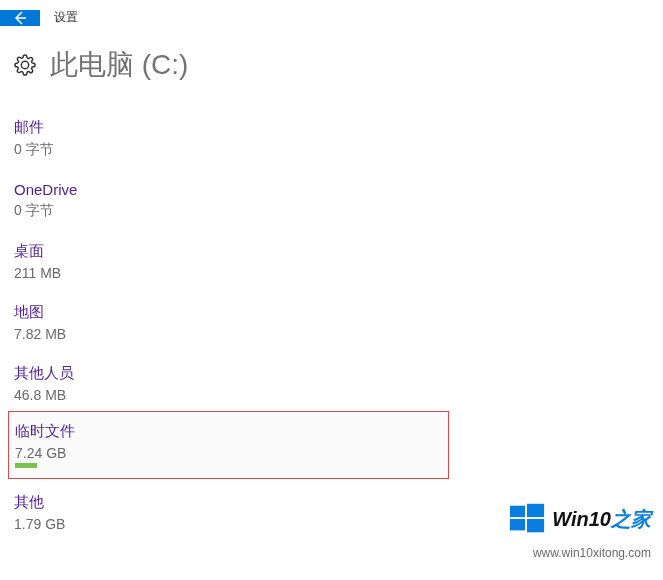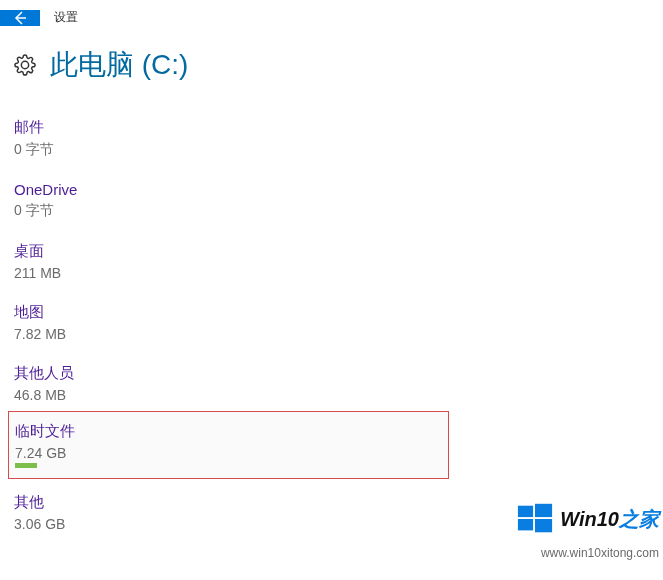--- a/index.html
+++ b/index.html
@@ -37,21 +37,21 @@
     .header {
       display: flex;
       align-items: center;
       padding: 20px 14px 0 14px;
       gap: 14px;
     }
     .gear-icon { width: 22px; height: 22px; color: #333; }
     .page-title {
       font-size: 28px;
       font-weight: 400;
-      color: #0369a1;
+      color: #737373;
     }
     .content {
       padding: 20px 14px 0 14px;
     }
     .storage-item {
       padding: 14px 0 8px 0;
       cursor: pointer;
     }
     .storage-label {
       font-size: 15px;
@@ -69,21 +69,21 @@
       margin-left: -6px;
       margin-right: 200px;
     }
     .progress {
       width: 22px; height: 5px;
       background: #7cc04b;
       margin-top: 2px;
     }
     .watermark {
       position: absolute;
-      right: 4px;
+      right: 12px;
       bottom: 20px;
       text-align: right;
     }
     .wm-row {
       display: flex;
       align-items: center;
       justify-content: flex-end;
       gap: 6px;
     }
     .wm-logo { width: 38px; height: 38px; }
@@ -147,21 +147,21 @@
     <div class="storage-label">其他人员</div>
     <div class="storage-size">46.8 MB</div>
   </div>
   <div class="storage-item highlighted">
     <div class="storage-label">临时文件</div>
     <div class="storage-size">7.24 GB</div>
     <div class="progress"></div>
   </div>
   <div class="storage-item">
     <div class="storage-label">其他</div>
-    <div class="storage-size">3.06 GB</div>
+    <div class="storage-size">1.79 GB</div>
   </div>
 </div>
 
 <div class="watermark">
   <div class="wm-row">
     <svg class="wm-logo" viewBox="0 0 40 40">
       <rect x="2" y="6" width="16" height="12" fill="#0a7de0"></rect>
       <rect x="20" y="4" width="18" height="14" fill="#0a7de0"></rect>
       <rect x="2" y="20" width="16" height="12" fill="#0a7de0"></rect>
       <rect x="20" y="20" width="18" height="14" fill="#0a7de0"></rect>

